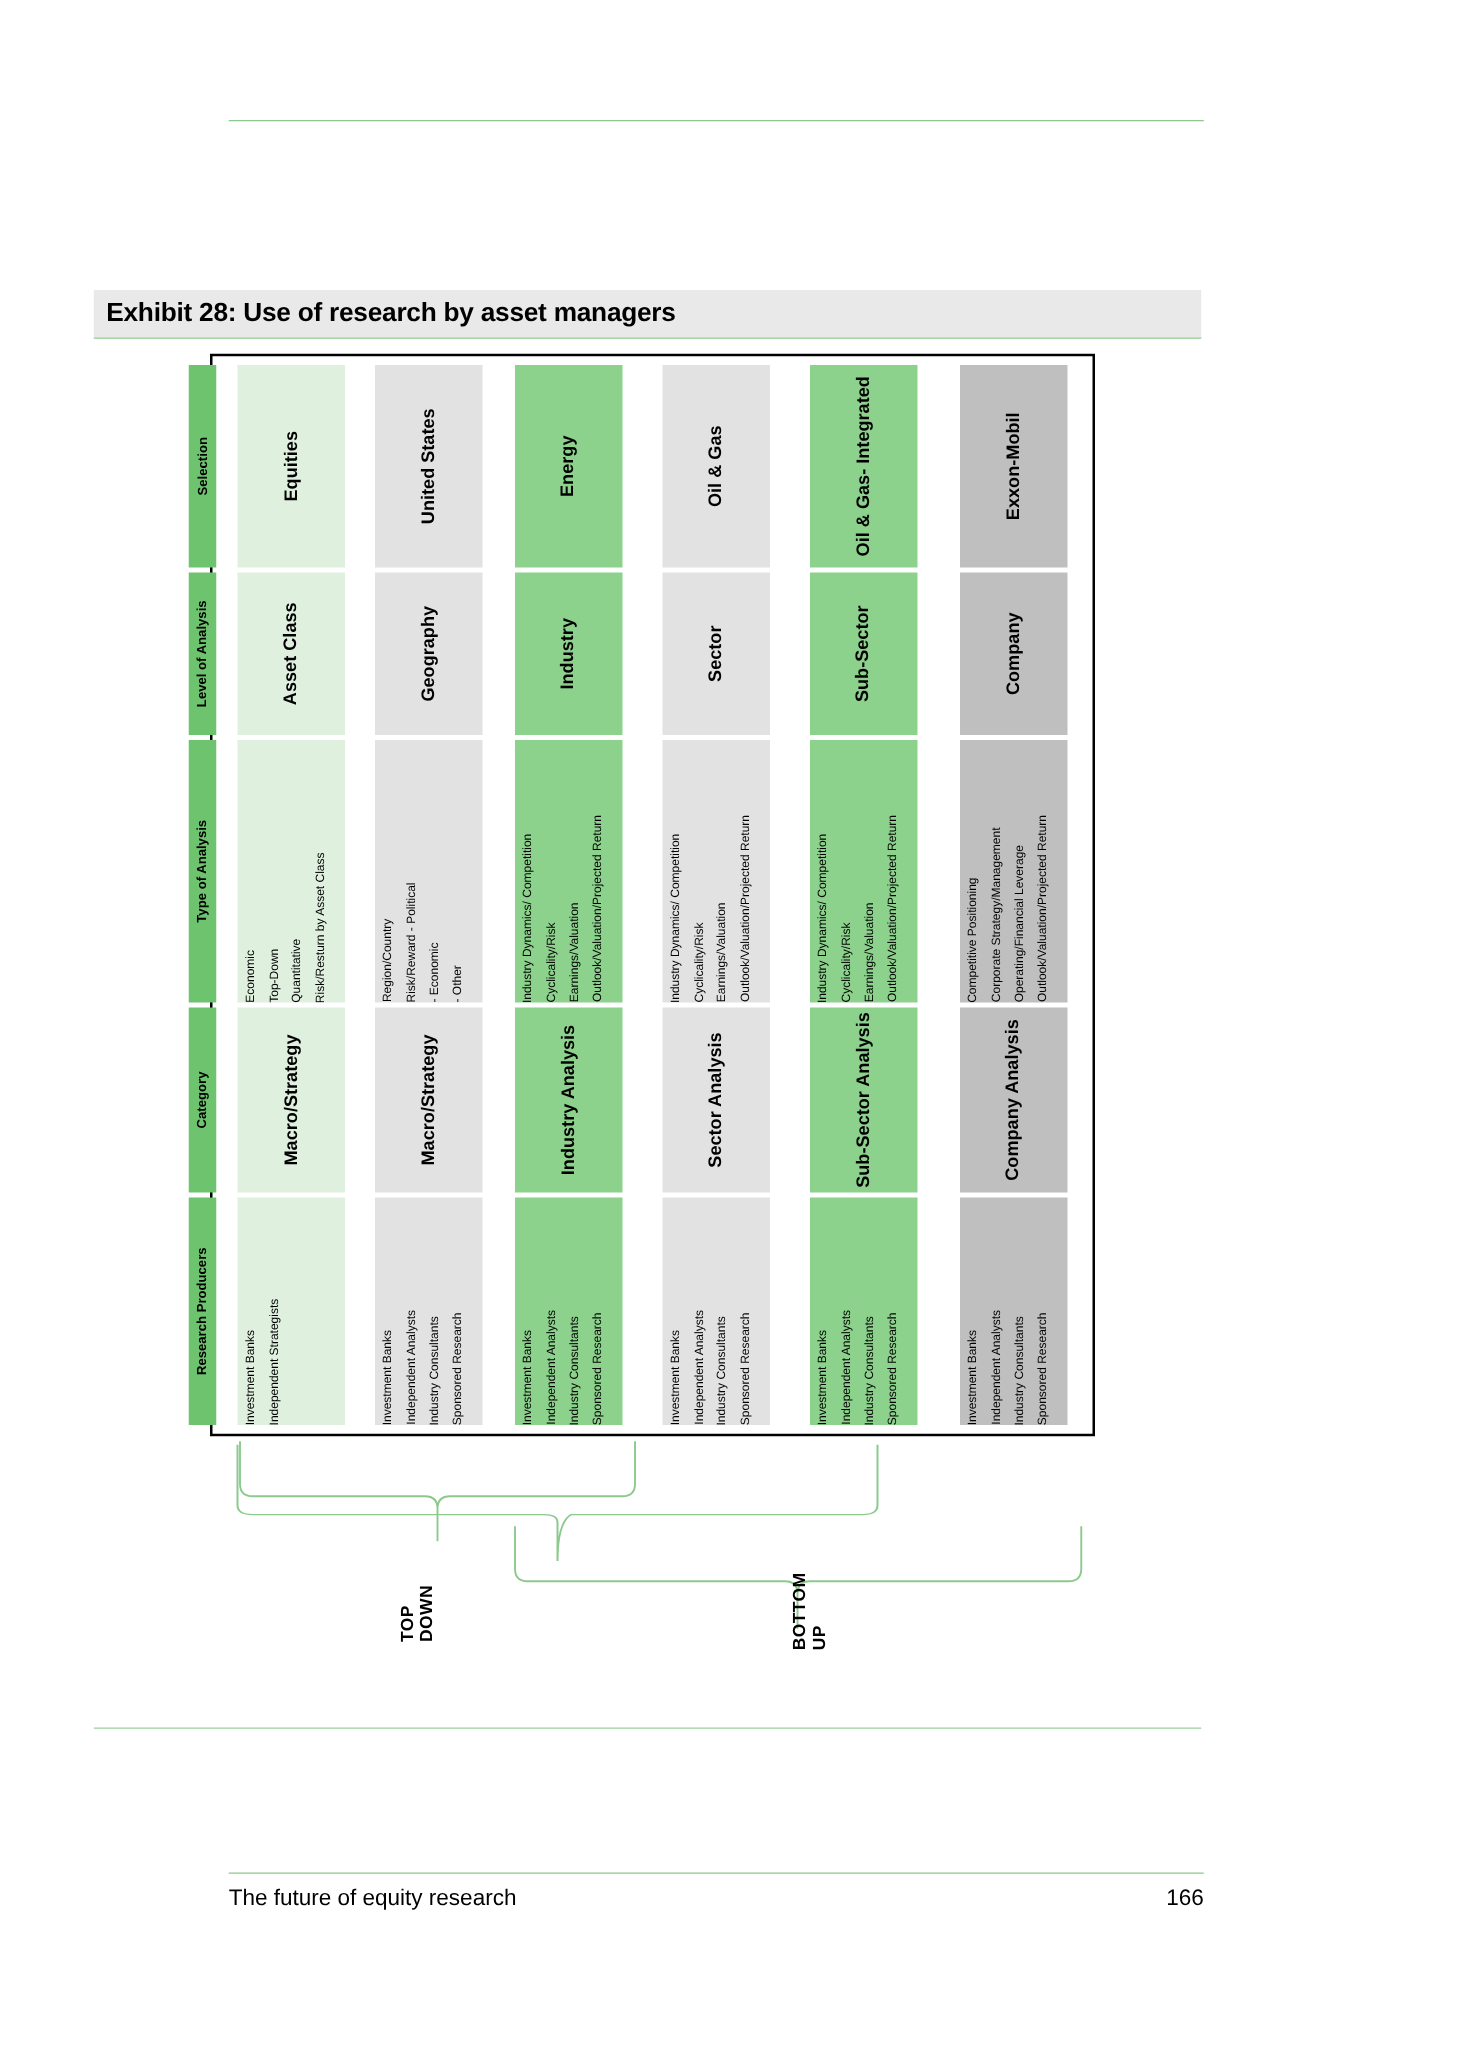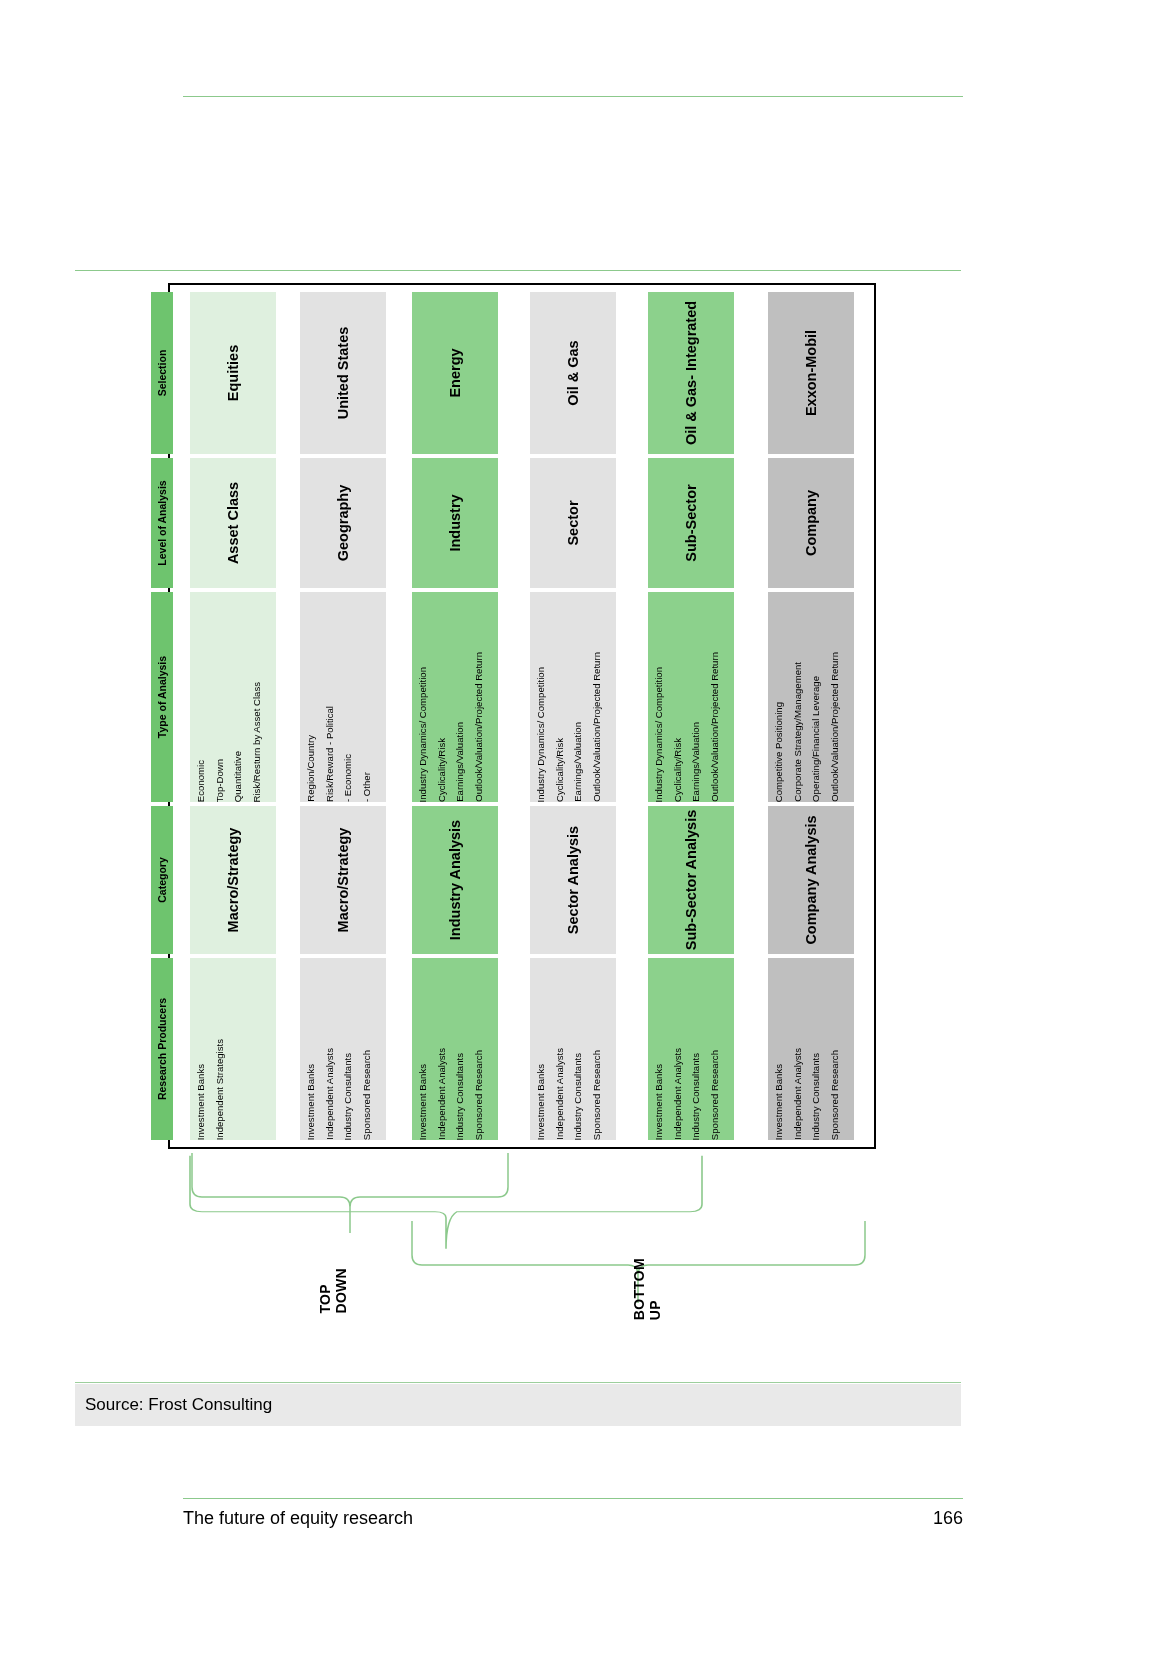--- a/index.html
+++ b/index.html
@@ -150,20 +150,23 @@
     font-size:18px;
   }
 </style>
 </head>
 <body>
 
 <div class="page">
 
   <div class="top-rule"></div>
 
+  <div class="title-bar">
+    <div class="t">Exhibit 28: Use of research by asset managers</div>
+  </div>
   <div class="title-underline"></div>
 
   <div class="diagram-box"></div>
 
   <div class="hdr-col" id="hdr-col">
       <div class="hdr-cell" style="position: absolute; left: 0px; top: 0px; width: 22px; height: 162px;">
         <span>Selection</span>
       </div>
       <div class="hdr-cell" style="position: absolute; left: 0px; top: 166px; width: 22px; height: 130px;">
         <span>Level of Analysis</span>
@@ -349,23 +352,20 @@
     </g>
     <g>
       <path d="M 262 76 L 262 110 Q 262 120 272 120 L 478 120 Q 488 120 488 130 L 488 158 L 488 130 Q 488 120 498 120 L 705 120 Q 715 120 715 110 L 715 76" fill="none" stroke="#8cc98c" stroke-width="1.5"></path>
     </g>
   </svg>
 
   <div class="brace-label" id="td-label"><span>TOP</span><br><span>DOWN</span></div>
   <div class="brace-label" id="bu-label"><span>BOTTOM</span><br><span>UP</span></div>
 
   <div class="src-rule"></div>
-  <div class="src-bar">
-    <div class="s">Source: Frost Consulting</div>
-  </div>
 
   <div class="foot-rule"></div>
   <div class="foot">
     <span>The future of equity research</span>
     <span>166</span>
   </div>
 
 </div>
 
 </body></html>

